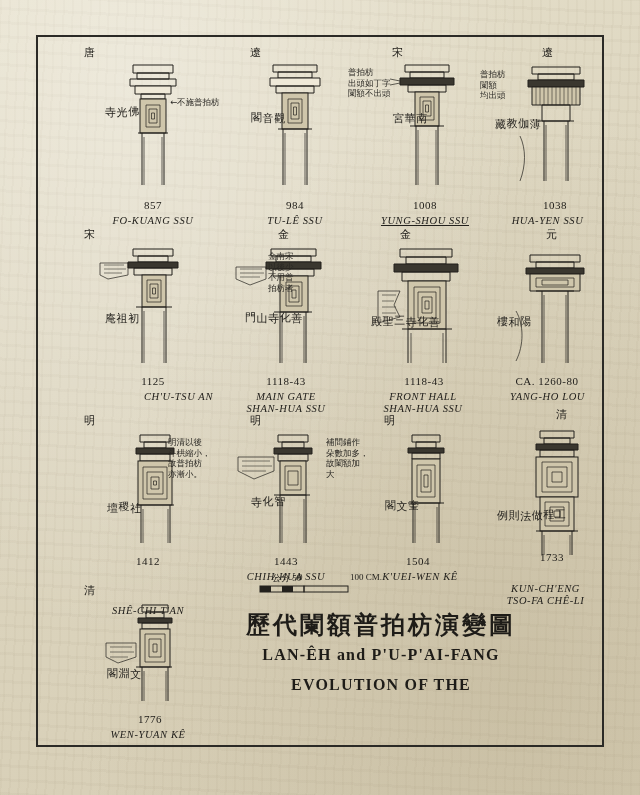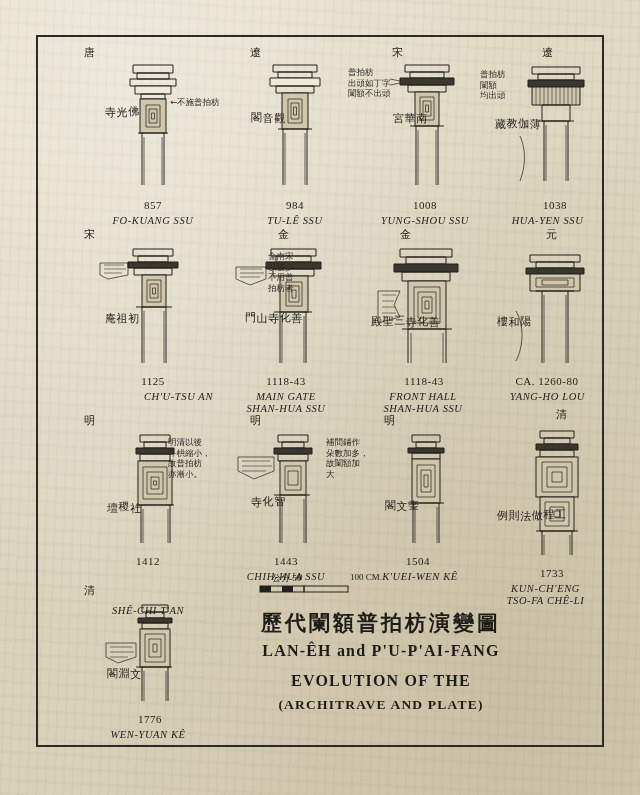--- a/index.html
+++ b/index.html
@@ -52,21 +52,21 @@
   }
   svg{display:block;overflow:visible;}
   .ln{stroke:#23211d;stroke-width:1;fill:none;}
   .thin{stroke:#23211d;stroke-width:.7;fill:none;}
   .fillw{fill:#efe9d8;stroke:#23211d;stroke-width:1;}
   .fillg{fill:#cfc6ab;stroke:#23211d;stroke-width:1;}
   .fillk{fill:#3a372f;stroke:#23211d;stroke-width:1;}
   .hatch{stroke:#23211d;stroke-width:.55;fill:none;}
   .title-cn{
     font-family:"DejaVu Sans","Liberation Sans",sans-serif;
-    font-size:21px;font-weight:bold;color:#1e1c18;letter-spacing:3px;
+    font-size:24px;font-weight:bold;color:#1e1c18;letter-spacing:3px;
   }
   .title-en{
     font-family:"Liberation Serif",serif;
     font-weight:bold;font-size:16px;color:#1e1c18;letter-spacing:1.2px;
     text-align:center;line-height:1.35;
   }
   .title-en.small{font-size:13.5px;}
   .scale-txt{
     font-family:"Liberation Serif",serif;font-size:9px;color:#23211d;
   }
@@ -133,21 +133,21 @@
         <path class="ln" d="M60 65 L94 65"></path>
         <path class="ln" d="M66 65 L66 124 M88 65 L88 124"></path>
         <path class="thin" d="M68 69 L68 124 M86 69 L86 124"></path>
         <path class="thin" d="M40 18 L50 20 M40 24 L50 22"></path>
       </svg>
       <div class="note" style="position:absolute;left:-2px;top:20px;width:56px;">普拍枋
 出頭如丁字
 闌額不出頭</div>
       <div class="cn v" style="position:absolute;left:42px;top:56px;">南華宮</div>
       <div class="year" style="position:absolute;left:35px;top:152px;width:80px;">1008</div>
-      <div class="name" style="position:absolute;left:5px;top:168px;width:140px;">YUNG-SHOU SSU</div>
+      <div class="name" style="position:absolute;left:5px;top:168px;width:140px;text-decoration:underline;">YUNG-SHOU SSU</div>
     </div>
 
     <div class="cell" style="left:442px;top:10px;">
       <div class="cn" style="position:absolute;left:62px;top:0;">遼</div>
       <svg width="125" height="135" style="position:absolute;left:0;top:14px;">
         <path class="ln" d="M52 6 L100 6 L100 13 L52 13 Z"></path>
         <path class="ln" d="M58 13 L94 13 L94 19 L58 19 Z"></path>
         <path class="fillk" d="M48 19 L104 19 L104 26 L48 26 Z"></path>
         <path class="fillg" d="M52 26 L100 26 L100 44 L52 44 Z"></path>
         <path class="hatch" d="M56 26 L56 44 M60 26 L60 44 M64 26 L64 44 M68 26 L68 44 M72 26 L72 44 M76 26 L76 44 M80 26 L80 44 M84 26 L84 44 M88 26 L88 44 M92 26 L92 44 M96 26 L96 44"></path>
@@ -322,21 +322,21 @@
         <path class="ln" d="M62 23 L96 23 L96 30 L62 30 Z"></path>
         <rect class="fillg" x="58" y="30" width="42" height="40"></rect>
         <path class="thin" d="M64 35 h30 v30 h-30 Z M69 40 h20 v20 h-20 Z M74 45 h10 v10 h-10 Z"></path>
         <rect class="fillg" x="62" y="70" width="34" height="34"></rect>
         <path class="thin" d="M67 75 h24 v24 h-24 Z M72 80 h14 v14 h-14 Z M76 84 h6 v6 h-6 Z"></path>
         <path class="ln" d="M58 104 L100 104"></path>
         <path class="ln" d="M64 104 L64 128 M94 104 L94 128"></path>
         <path class="thin" d="M66 108 L66 128 M92 108 L92 128"></path>
       </svg>
       <div class="cn v" style="position:absolute;left:18px;top:92px;">工程做法則例</div>
-      <div class="year" style="position:absolute;left:34px;top:158px;width:80px;">1733</div>
+      <div class="year" style="position:absolute;left:34px;top:142px;width:80px;">1733</div>
       <div class="name" style="position:absolute;left:5px;top:174px;width:125px;">KUN-CH'ENG
 TSO-FA CHÊ-LI</div>
     </div>
 
     <div class="cell" style="left:40px;top:548px;">
       <div class="cn" style="position:absolute;left:6px;top:0;">清</div>
       <svg width="130" height="110" style="position:absolute;left:0;top:16px;">
         <path class="ln" d="M64 4 L90 4 L90 11 L64 11 Z"></path>
         <path class="ln" d="M68 11 L86 11 L86 17 L68 17 Z"></path>
         <path class="fillk" d="M60 17 L94 17 L94 22 L60 22 Z"></path>
@@ -363,17 +363,16 @@
         <rect x="32" y="0" width="11" height="6" fill="#23211d"></rect>
         <rect x="54" y="0" width="11" height="6" fill="#23211d"></rect>
         <rect class="ln" x="76" y="0" width="44" height="6"></rect>
       </svg>
     </div>
 
     <div class="cell" style="left:178px;top:572px;width:330px;">
       <div class="title-cn" style="text-align:center;">歷代闌額普拍枋演變圖</div>
       <div class="title-en" style="margin-top:3px;">LAN-ÊH and P'U-P'AI-FANG</div>
       <div class="title-en" style="margin-top:8px;">EVOLUTION OF THE</div>
-      <div class="title-en small" style="margin-top:5px;">(ARCHITRAVE AND PLATE)</div>
     </div>
 
   </div>
 </div>
 
 </body></html>

